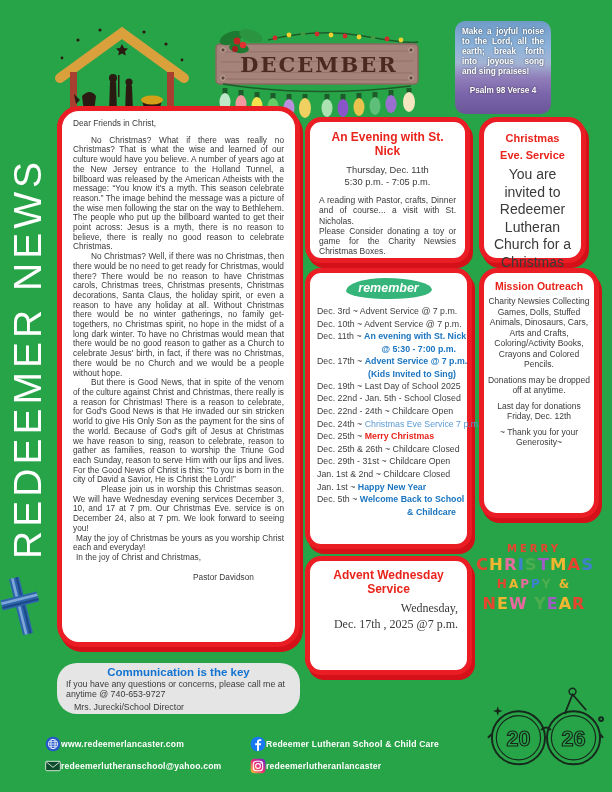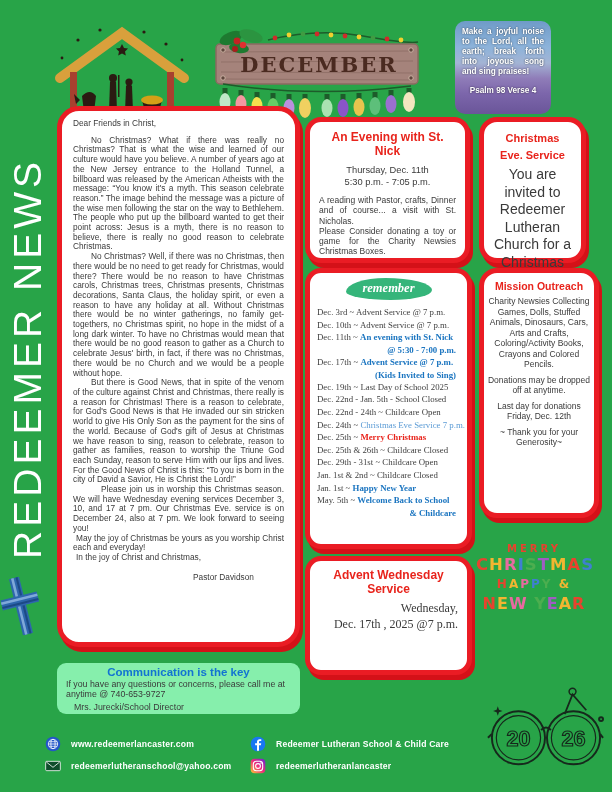--- a/index.html
+++ b/index.html
@@ -3,21 +3,21 @@
 <meta charset="utf-8">
 <style>
   html,body{margin:0;padding:0;}
   body{width:612px;height:792px;position:relative;overflow:hidden;
        font-family:"Liberation Sans",sans-serif;background:#28a448;}
   .page{position:absolute;inset:0;background:#28a448;}
 
   
   .card{position:absolute;background:#fff;border:5px solid #ea1c24;border-radius:18px;
         box-shadow:3px 5px 0 #d41118;box-sizing:border-box;}
-  .plain-card{position:absolute;background:#86efac;border-radius:9px;box-sizing:border-box;}
+  .plain-card{position:absolute;background:#e5e5e5;border-radius:20px;box-sizing:border-box;}
 
   
   .nativity{position:absolute;left:48px;top:20px;width:148px;height:98px;}
   .banner{position:absolute;left:213px;top:28px;width:208px;height:90px;}
   .banner text{font-family:"DejaVu Serif",serif;font-weight:bold;letter-spacing:2px;}
   .psalm{position:absolute;left:455px;top:21px;width:96px;height:93px;border-radius:10px;
          padding:6px 7px;box-sizing:border-box;color:#fff;
          background:linear-gradient(180deg,#6f9bc8 0%,#8db3da 28%,#a3b4d4 45%,#8f7cb8 62%,#7c66ab 78%,#6a5599 100%);
          text-shadow:0 0 2px rgba(0,0,0,.65);}
   .psalm .ptext{font-size:8.2px;font-weight:600;line-height:1.22;text-align:justify;}
@@ -52,21 +52,21 @@
   .stnick p.body{margin:7px 0 0;font-size:8.5px;color:#3a3a3a;text-align:justify;line-height:1.2;}
   .stnick p.body2{margin:0;}
 
   
   .xmaseve{left:479px;top:117px;width:107px;height:146px;border-radius:18px;padding:5px 5px;}
   .xmaseve h2{margin:3px 0 2px;color:#e8241c;font-size:11px;line-height:1.55;text-align:center;font-weight:bold;}
   .xmaseve .body{margin:2px 0 0;font-size:14px;color:#3a3a3a;text-align:center;line-height:1.25;}
   .xmaseve .welcome{margin:7px 0 0;font-size:9px;color:#34a853;text-align:center;letter-spacing:.4px;}
 
   
-  .remember{left:305px;top:268px;width:167px;height:281px;border-radius:16px;padding:5px 7px;font-family:Liberation Serif, serif;}
+  .remember{left:305px;top:268px;width:167px;height:281px;border-radius:16px;padding:5px 7px;}
   .badge{display:block;margin:0 auto 6px;width:86px;text-align:center;background:#35b57a;color:#fff;
          font-size:12.5px;font-weight:bold;font-style:italic;padding:3px 0 4px;
          border-radius:46% 54% 48% 52% / 62% 55% 45% 38%;}
   .ev{font-size:8.8px;line-height:12.6px;color:#3f3f3f;margin:0;white-space:nowrap;}
   .ev .d{color:#3f3f3f;}
   .ev.blue .t{color:#1b75c0;font-weight:bold;}
   .ev.lightblue .t{color:#5b9bd5;}
   .ev.red .t{color:#e8241c;font-weight:bold;}
   .ev2{font-size:8.8px;line-height:12.2px;margin:0;text-align:right;color:#1b75c0;font-weight:bold;padding-right:4px;}
 
@@ -87,21 +87,21 @@
   .greeting .w1{font-size:10px;font-weight:bold;letter-spacing:3px;color:#e8432e;}
   .greeting .w2{font-size:16.5px;font-weight:bold;letter-spacing:1px;margin-top:1px;}
   .greeting .w3{font-size:12px;font-weight:bold;letter-spacing:2px;margin-top:3px;}
   .greeting .w4{font-size:16px;font-weight:bold;letter-spacing:1px;margin-top:3px;}
   .glasses{position:absolute;left:486px;top:672px;width:118px;height:108px;}
 
   
   .footer{position:absolute;left:45px;top:736px;width:530px;display:flex;}
   .fcol{display:flex;flex-direction:column;gap:6px;}
   .fcol.c1{width:205px;}
-  .frow{display:flex;align-items:center;gap:10px;}
+  .frow{display:flex;align-items:center;}
   .frow .icon{width:16px;height:16px;flex:0 0 16px;}
   .frow .lbl{color:#fff;font-size:8.6px;font-weight:bold;letter-spacing:.2px;}
 </style>
 </head>
 <body>
 
 <div class="page">
 
   <svg class="nativity" viewBox="0 0 148 98">
     <path d="M12,58 L74,13 L136,58" fill="none" stroke="#d9a03c" stroke-width="10" stroke-linecap="round"></path>
@@ -280,21 +280,21 @@
     <p class="ev2">(Kids Invited to Sing)</p>
     <p class="ev"><span class="d">Dec. 19th  ~</span> <span class="t">Last Day of School 2025</span></p>
     <p class="ev"><span class="d">Dec. 22nd - Jan. 5th  -</span> <span class="t">School Closed</span></p>
     <p class="ev"><span class="d">Dec. 22nd - 24th  ~</span> <span class="t">Childcare Open</span></p>
     <p class="ev lightblue"><span class="d">Dec. 24th ~</span> <span class="t">Christmas Eve Service  7 p.m.</span></p>
     <p class="ev red"><span class="d">Dec. 25th  ~</span> <span class="t">Merry Christmas</span></p>
     <p class="ev"><span class="d">Dec. 25th  &amp; 26th  ~</span> <span class="t">Childcare Closed</span></p>
     <p class="ev"><span class="d">Dec. 29th - 31st  ~</span> <span class="t">Childcare Open</span></p>
     <p class="ev"><span class="d">Jan. 1st &amp; 2nd  ~</span> <span class="t">Childcare Closed</span></p>
     <p class="ev blue"><span class="d">Jan. 1st ~</span> <span class="t">Happy New Year</span></p>
-    <p class="ev blue"><span class="d">May. 5th  ~</span> <span class="t">Welcome Back to School</span></p>
+    <p class="ev blue"><span class="d">Dec. 5th  ~</span> <span class="t">Welcome Back to School</span></p>
     <p class="ev2">&amp; Childcare</p>
   </div>
 
   <div class="card mission">
     <h2>Mission Outreach</h2>
     <p>Charity Newsies Collecting Games, Dolls, Stuffed Animals, Dinosaurs, Cars, Arts and Crafts, Coloring/Activity Books, Crayons and Colored Pencils.</p>
     <p class="gap">Donations may be dropped off at anytime.</p>
     <p class="gap">Last day for donations</p>
     <p>Friday, Dec. 12th</p>
     <p class="gap">~ Thank you for your Generosity~</p>

